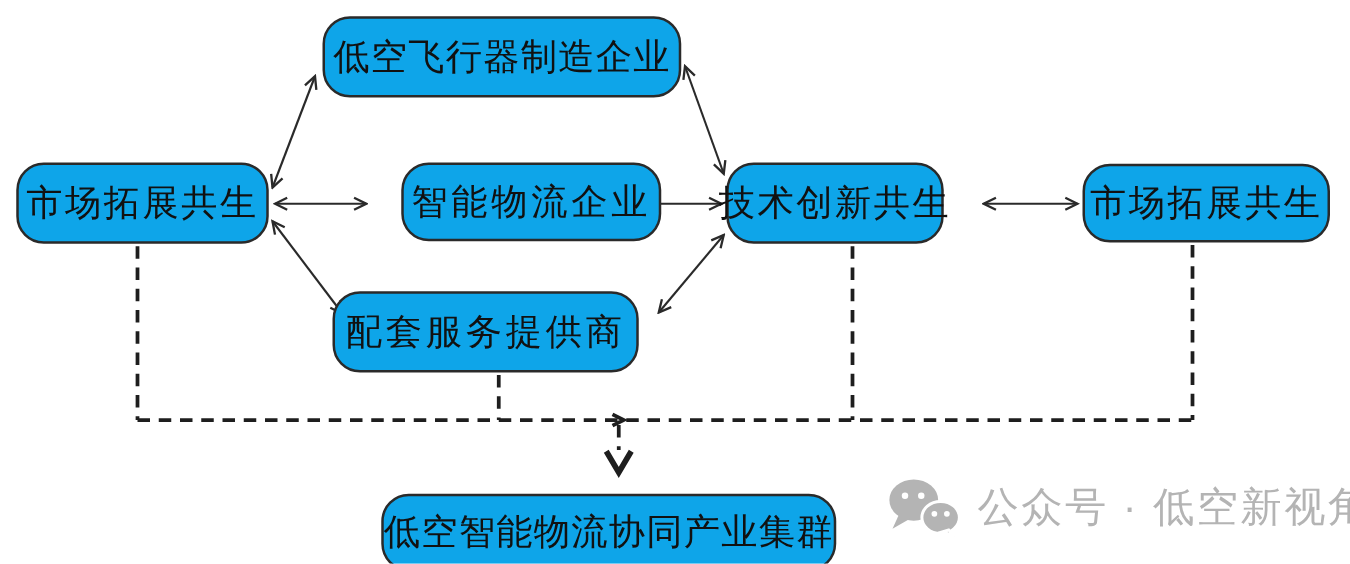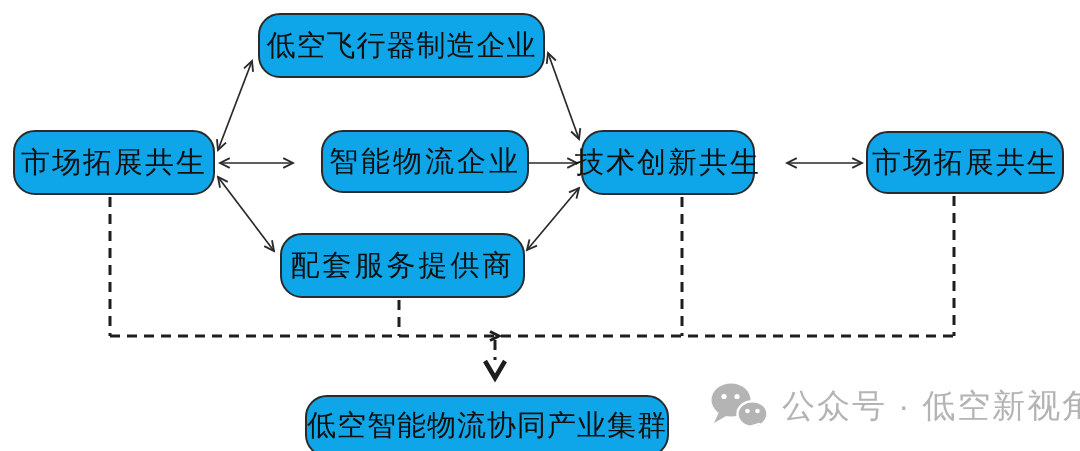--- a/index.html
+++ b/index.html
@@ -26,21 +26,21 @@
     align-items: center;
     justify-content: center;
     color: #111111;
     font-size: 29px;
     letter-spacing: 2px;
     white-space: nowrap;
   }
   .node-resource  { left: 13px;  top: 130px; width: 202px; height: 65px; }
   .node-aircraft  { left: 258px; top: 13px;  width: 287px; height: 65px; letter-spacing: 1px; }
   .node-logistics { left: 297px; top: 130px; width: 208px; height: 63px; letter-spacing: 3px; margin-left: 24px; }
-  .node-support   { left: 280px; top: 233px; width: 245px; height: 65px; letter-spacing: 3px; }
+  .node-support   { left: 266px; top: 233px; width: 245px; height: 65px; letter-spacing: 3px; }
   .node-tech      { left: 581px; top: 130px; width: 174px; height: 65px; }
   .node-market    { left: 866px; top: 131px; width: 198px; height: 63px; }
   .node-cluster   { left: 305px; top: 395px; width: 364px; height: 62px; letter-spacing: 1px; }
   .watermark {
     position: absolute;
     left: 710px; top: 382px;
     height: 48px;
     display: flex;
     align-items: center;
     gap: 14px;

